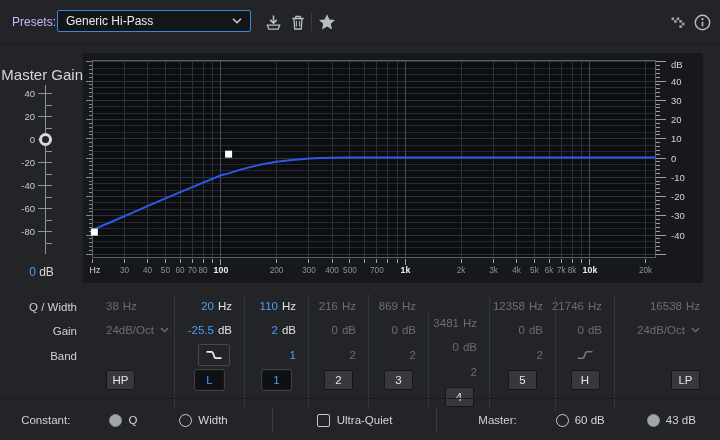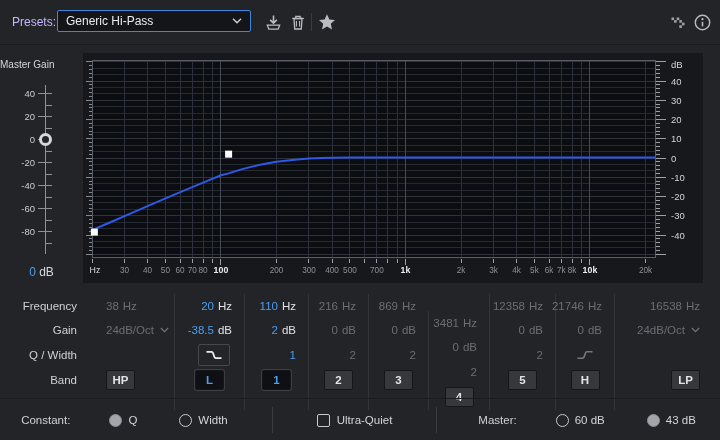--- a/index.html
+++ b/index.html
@@ -11,21 +11,21 @@
   .preset-dd{position:absolute;left:57px;top:10px;width:194px;height:22px;background:#131518;
              border:1px solid #3c87dd;border-radius:2px;display:flex;align-items:center;
              padding:0 8px;box-sizing:border-box;cursor:default;}
   .preset-dd .val{flex:1;font-size:12px;color:#e9eaec;white-space:nowrap;overflow:hidden;}
   .tb-btn{position:absolute;top:12px;width:20px;height:20px;display:flex;align-items:center;
           justify-content:center;background:transparent;border:none;padding:0;}
   .tb-sep{position:absolute;top:13px;width:1px;height:18px;background:#3a3c40;}
   .tb-divider{position:absolute;left:0;top:44px;width:720px;height:1px;background:#1a1b1e;}
   
   #master-gain{position:absolute;left:0;top:53px;width:83px;height:240px;}
-  .mg-label{position:absolute;left:0;top:6px;width:83px;text-align:left;font-size:10px;color:#d4d6d8;}
+  .mg-label{position:absolute;left:0;top:13px;width:83px;text-align:right;font-size:15px;color:#d4d6d8;}
   .mg-tick{position:absolute;height:1px;background:#8f9398;}
   .mg-ticklabel{position:absolute;left:0;width:35px;text-align:right;font-size:9.5px;color:#c9ccce;}
   .mg-track{position:absolute;left:45px;top:32px;width:1px;height:169px;background:#8f9398;}
   .mg-knob{position:absolute;width:7px;height:7px;border:3px solid #d6d8da;border-radius:50%;
            background:#232428;cursor:pointer;}
   .mg-value{position:absolute;left:0;top:212px;width:83px;text-align:center;font-size:12px;cursor:pointer;}
   .blue{color:#4b9ef0;}
   .unit{color:#d6d8da;}
   
   .graph-panel{position:absolute;left:83px;top:53px;width:620px;height:230px;background:#17181c;}
@@ -38,21 +38,21 @@
   .cell.r3{height:25px;}
   .cell.r4{height:26px;justify-content:center;padding-right:0;}
   .eq-col.leftal .cell{justify-content:flex-start;padding-left:20px;padding-right:0;}
   .eq-col.leftal2 .cell{justify-content:flex-end;padding-left:14px;padding-right:0;}
   .row-label{justify-content:flex-end;padding-right:9px;color:#cfd1d3;font-size:11.5px;}
   .num-on{color:#4b9ef0;}
   .unit-on{color:#dfe1e4;margin-left:4px;}
   .dim{color:#6b6e72;}
   .dim2{color:#6b6e72;margin-left:4px;}
   .band-btn{min-width:29px;height:20px;border-radius:2px;background:#36383c;border:1px solid #151619;
-            color:#e3e4e6;font-size:11.5px;font-family:"Liberation Sans",sans-serif;cursor:pointer;padding:0 4px;font-weight:bold;}
+            color:#e3e4e6;font-size:11.5px;font-family:"Liberation Sans",sans-serif;cursor:pointer;padding:0 4px;}
   .band-btn.on{background:#0e1013;color:#4b9ef0;box-shadow:0 0 0 1px #3b3e43;}
   .q-btn{width:32px;height:22px;background:#232528;border:1px solid #45484d;border-radius:2px;
          display:flex;align-items:center;justify-content:center;padding:0;margin-right:2px;cursor:pointer;}
   .dd-chev{margin-left:6px;}
   
   .footer{position:absolute;left:0;top:398px;width:720px;height:42px;border-top:1px solid #1b1c1f;
           display:flex;align-items:center;justify-content:center;font-size:11.5px;gap:28px;}
   .f-label{color:#cfd1d3;margin:0 4px;}
   .radio-item,.check-item{display:flex;align-items:center;margin:0 7px;cursor:pointer;}
   .radio{width:11px;height:11px;border:1.5px solid #c7c9cc;border-radius:50%;background:transparent;margin-right:6px;}
@@ -390,23 +390,22 @@
         <polyline points="9.0,177.2 26.9,169.5 46.7,160.8 64.5,153.1 82.4,145.4 100.9,137.7 120.1,129.6 138.0,122.3 145.6,120.4 155.8,117.1 164.9,114.6 175.6,112.1 185.1,110.2 193.5,108.8 204.7,107.5 214.5,106.5 226.0,105.6 238.3,105.1 249.0,104.8 266.9,104.5 293.9,104.4 322.5,104.4 378.0,104.4 575.4,104.4" fill="none" stroke="#2e59e6" stroke-width="2" stroke-linejoin="round" clip-path="url(#plotclip)"></polyline>
         <text x="10.368467958104274" y="171.1125" text-anchor="middle" font-size="9.5" font-weight="bold" fill="#eef0f2" font-family="&quot;Liberation Sans&quot;,sans-serif"></text>
         <rect x="7.868467958104274" y="175.6125" width="7" height="7" fill="#fbfcfd"></rect>
         <text x="144.59691621168798" y="93.15" text-anchor="middle" font-size="9.5" font-weight="bold" fill="#eef0f2" font-family="&quot;Liberation Sans&quot;,sans-serif"></text>
         <rect x="142.09691621168798" y="97.65" width="7" height="7" fill="#fbfcfd"></rect>
       </svg>
   </div>
 
   <div id="eq-table">
       <div class="eq-col" style="width: 86px;">
-        <div class="cell row-label">Frequency</div>
+        <div class="cell row-label r3">Q / Width</div>
         <div class="cell row-label">Gain</div>
-        <div class="cell row-label r3">Q / Width</div>
         <div class="cell row-label r4" style="justify-content: flex-end; padding-right: 9px;">Band</div>
       </div>
       <div class="eq-col leftal" style="width: 88px;">
         <div class="cell ">
           <span class="dim">38</span>
           <span class="dim2">Hz</span>
         </div>
         <div class="cell ">
           <span class="dim">24dB/Oct</span>
           <svg class="dd-chev" width="9" height="6" viewBox="0 0 10 6">
@@ -417,21 +416,21 @@
         <div class="cell r4">
           <button class="band-btn">HP</button>
         </div>
       </div>
       <div class="eq-col sep" style="width: 70px;">
         <div class="cell ">
           <span class="num-on">20</span>
           <span class="unit-on">Hz</span>
         </div>
         <div class="cell ">
-          <span class="num-on">-38.5</span>
+          <span class="num-on">-25.5</span>
           <span class="unit-on">dB</span>
         </div>
         <div class="cell r3">
           <button class="q-btn">
             <svg width="18" height="10" viewBox="0 0 18 10">
               <path d="M1.5 1.8 H6.5 C9.5 1.8 8 8.2 11 8.2 H16.5" fill="none" stroke="#eceded" stroke-width="1.7"></path>
             </svg>
           </button>
         </div>
         <div class="cell r4">

